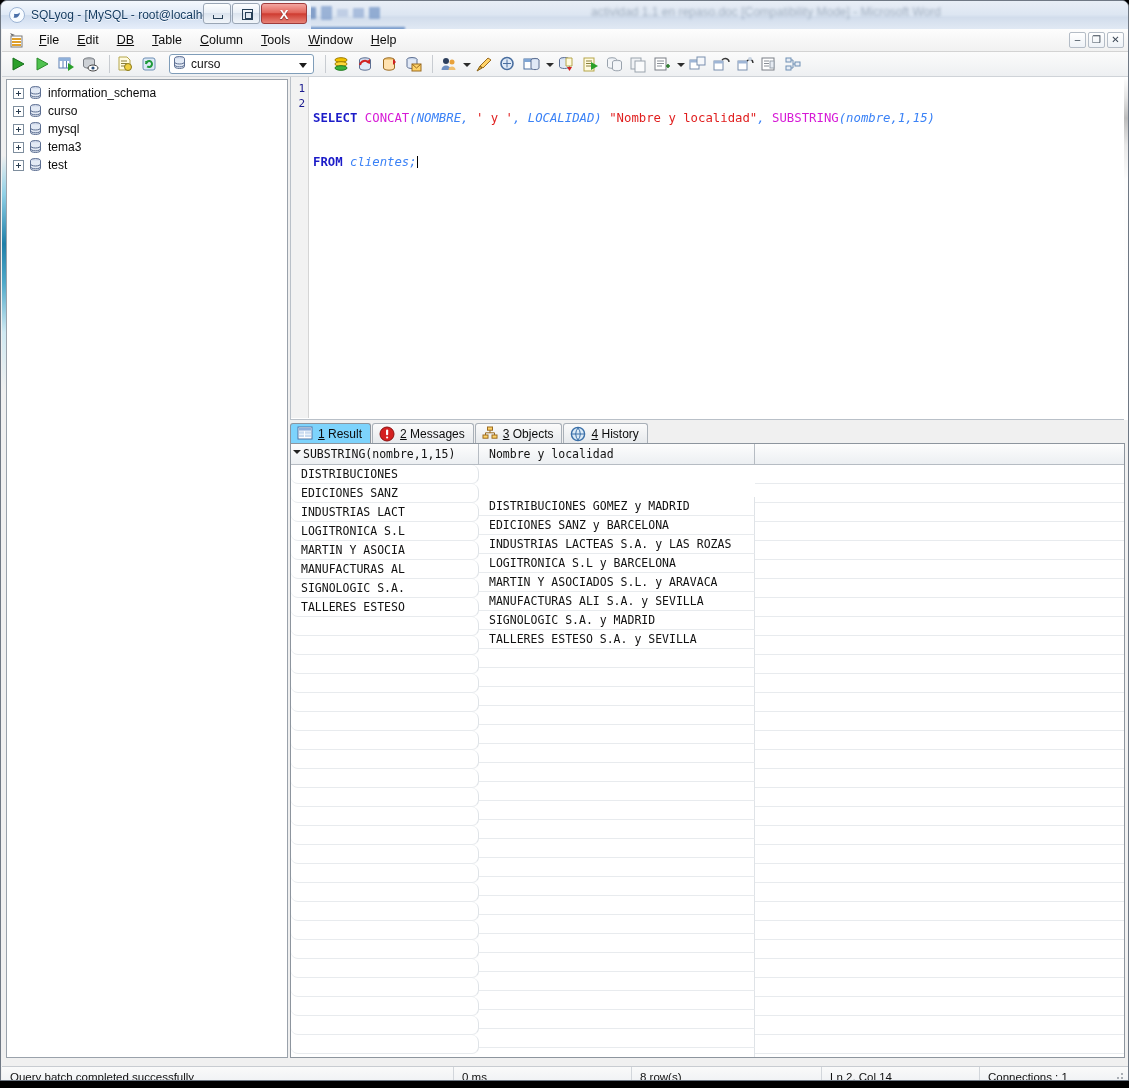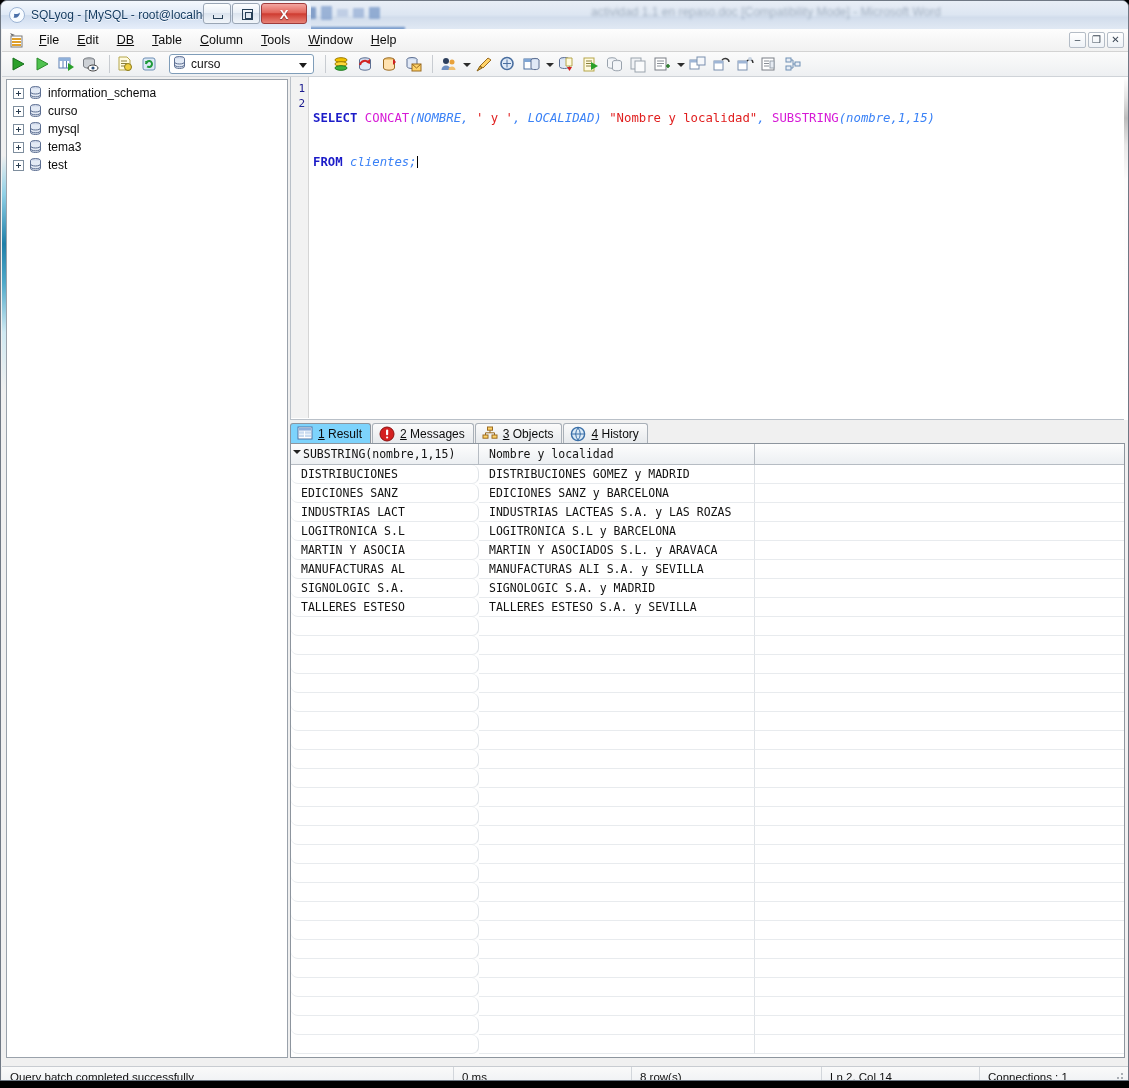--- a/index.html
+++ b/index.html
@@ -246,21 +246,21 @@
   .ghcell.c1{ width:276px; padding-left:10px; }
   .ghcell.c2{ width:369px; border-right:none; }
   .grow { display:flex; height:19px; }
   .gcell {
     height:19px; display:flex; align-items:center;
     font-family:"DejaVu Sans Mono", monospace; font-size:11.5px; color:#111;
     border-right:1px solid #dfe3e7; border-bottom:1px solid #e8ebee;
     padding-left:10px; white-space:nowrap; background:#fff; cursor:default;
   }
   .gcell.c0{ width:188px;border-radius:7px; }
-  .gcell.c1{ width:276px; }
+  .gcell.c1{ width:276px;margin-top:32px; }
   .gcell.c2{ width:369px; border-right:none; }
   .grow.empty .gcell{ color:transparent; }
 
   
   #statusbar {
     position:absolute; left:1px; top:1065px; width:1126px; height:21px;
     background:linear-gradient(to bottom,#fafafa,#eceff2);
     border-top:1px solid #c8ccd1;
     display:flex; align-items:center;
   }

